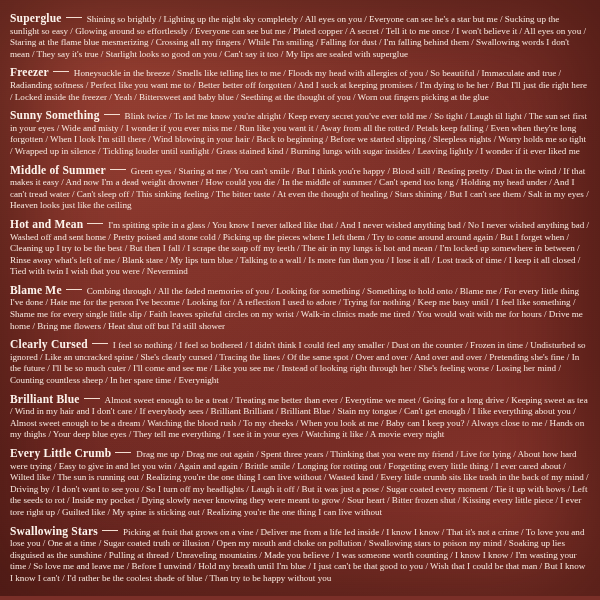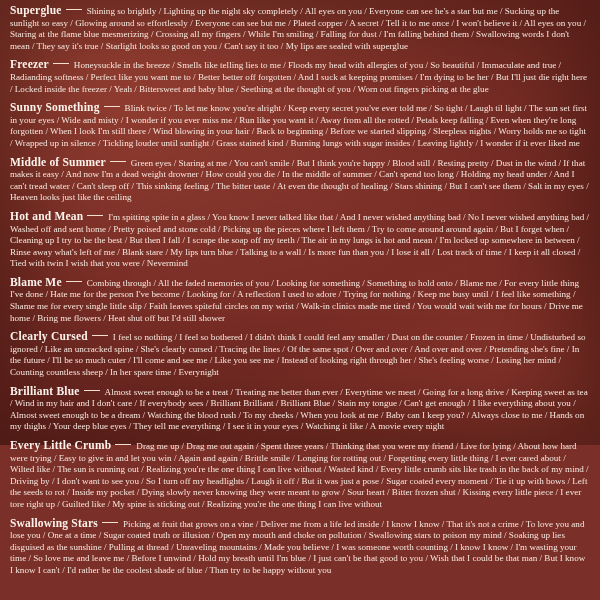--- a/index.html
+++ b/index.html
@@ -10,23 +10,23 @@
     width: 600px;
     height: 600px;
     overflow: hidden;
     background: #7a2f28;
     font-family: "Liberation Serif", serif;
     color: #f2e4dc;
   }
   .page {
     position: relative;
     width: 600px;
-    height: 445px;
+    height: 596px;
     box-sizing: border-box;
-    padding: 4px 10px 6px 10px;
+    padding: 12px 10px 6px 10px;
     background:
       radial-gradient(ellipse at 22% 12%, rgba(168,72,56,0.55) 0%, rgba(122,47,40,0) 55%),
       radial-gradient(ellipse at 80% 80%, rgba(150,58,48,0.45) 0%, rgba(110,40,34,0) 60%),
       linear-gradient(160deg, #8a3a30 0%, #772d26 35%, #6b2721 70%, #7c3129 100%);
   }
   .grain {
     position: absolute;
     inset: 0;
     pointer-events: none;
     opacity: 0.25;

